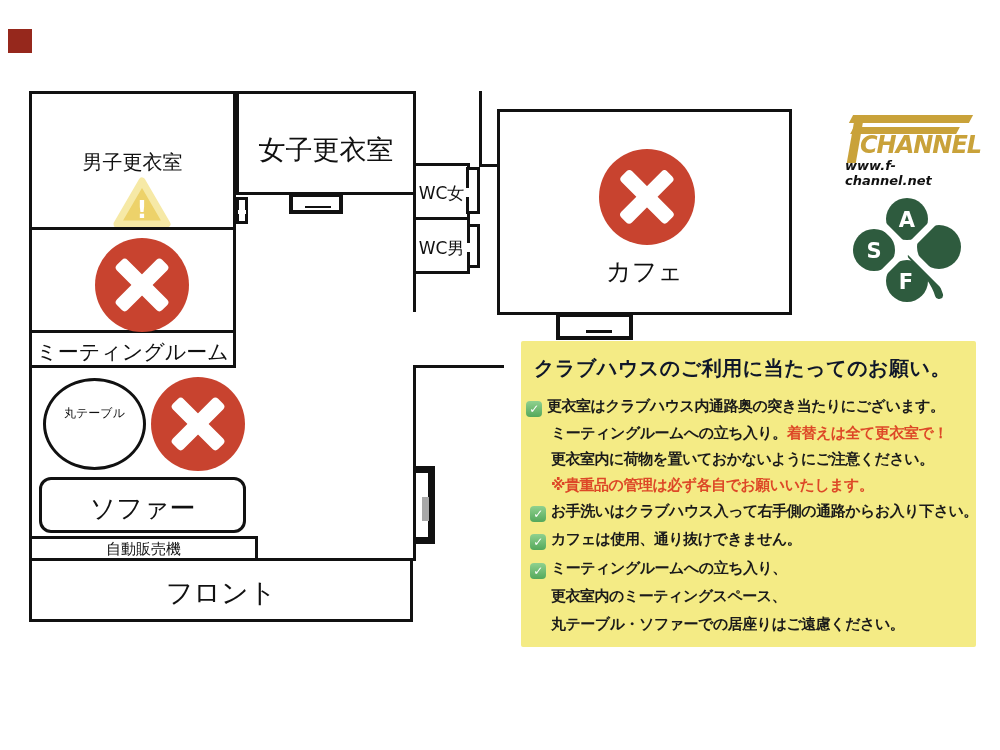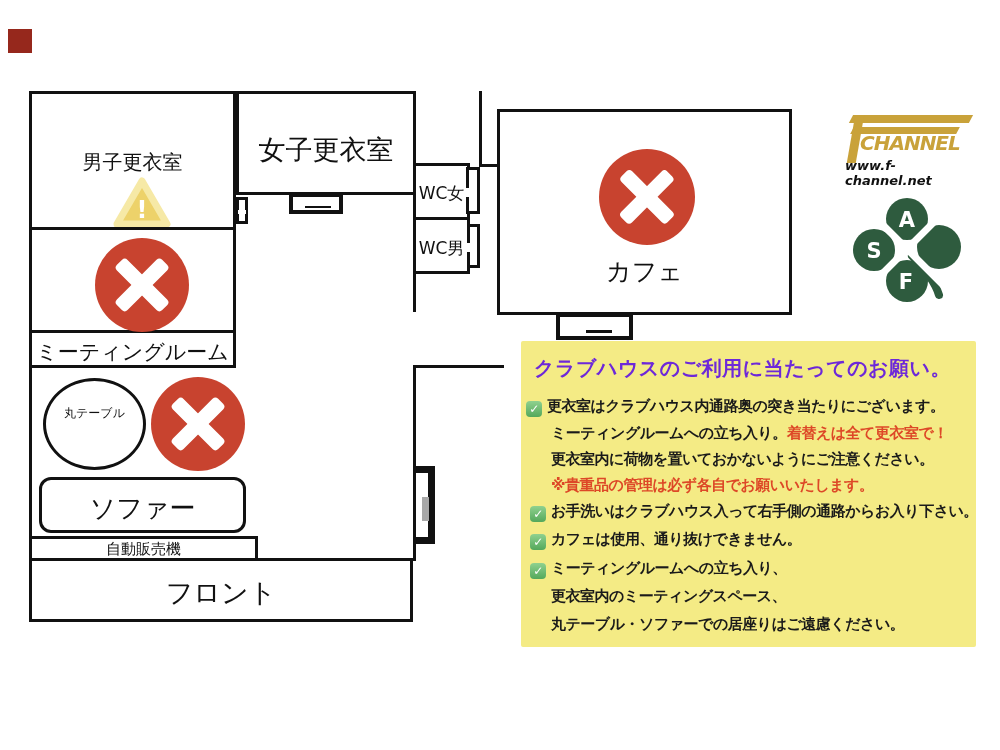--- a/index.html
+++ b/index.html
@@ -18,33 +18,33 @@
   .xcircle::before{transform:translate(-50%,-50%) rotate(45deg);}
   .xcircle::after{transform:translate(-50%,-50%) rotate(-45deg);}
   .ellipse{border-radius:50%;}
   .rounded{border-radius:12px;}
   
   #corridor-door{position:absolute;left:413px;top:466px;width:22px;height:78px;box-sizing:border-box;
       border-top:7px solid #111;border-right:7px solid #111;border-bottom:7px solid #111;background:transparent;}
   #corridor-door .gray{position:absolute;right:-1px;top:24px;width:7px;height:24px;background:#A8A8A8;}
   
   #notice{position:absolute;left:521px;top:341px;width:455px;height:306px;background:#F4EB85;border-radius:2px;}
-  #notice-title{position:absolute;left:13px;top:14px;font-size:20px;font-weight:900;color:#6d28d9;
+  #notice-title{position:absolute;left:13px;top:14px;font-size:20px;font-weight:900;color:#0f172a;
       letter-spacing:.5px;white-space:nowrap;}
   .n-line{position:absolute;font-size:15px;font-weight:700;color:#1a1a1a;letter-spacing:-.5px;white-space:nowrap;}
   .n-line .red{color:#DD4827;}
   .check{display:inline-block;width:16px;height:16px;margin-right:5px;border-radius:4px;
       background:linear-gradient(180deg,#8FD18F,#54A85B);color:#fff;font-size:12px;font-weight:700;
       text-align:center;line-height:16px;vertical-align:-2px;}
   
   #brand{position:absolute;left:843px;top:110px;width:134px;height:64px;}
   #brand .bar1{position:absolute;left:8px;top:5px;width:120px;height:8px;background:#C9A23A;transform:skewX(-28deg);}
   #brand .bar2{position:absolute;left:9px;top:17px;width:106px;height:7px;background:#C9A23A;transform:skewX(-28deg);}
   #brand .stem{position:absolute;left:8px;top:5px;width:9px;height:48px;background:#C9A23A;transform:skewX(-10deg);}
-  #brand .name{position:absolute;left:17px;top:21px;font-size:20px;font-style:italic;font-weight:900;
+  #brand .name{position:absolute;left:17px;top:21px;font-size:24px;font-style:italic;font-weight:900;
       color:#C9A23A;letter-spacing:-1px;}
   #brand .url{position:absolute;left:2px;top:48px;font-size:13px;font-style:italic;font-weight:700;color:#111;}
   
   #corner-mark{position:absolute;left:8px;top:29px;width:24px;height:24px;background:#96281C;}
 </style>
 </head>
 <body>
 
 <div id="stage">
 

